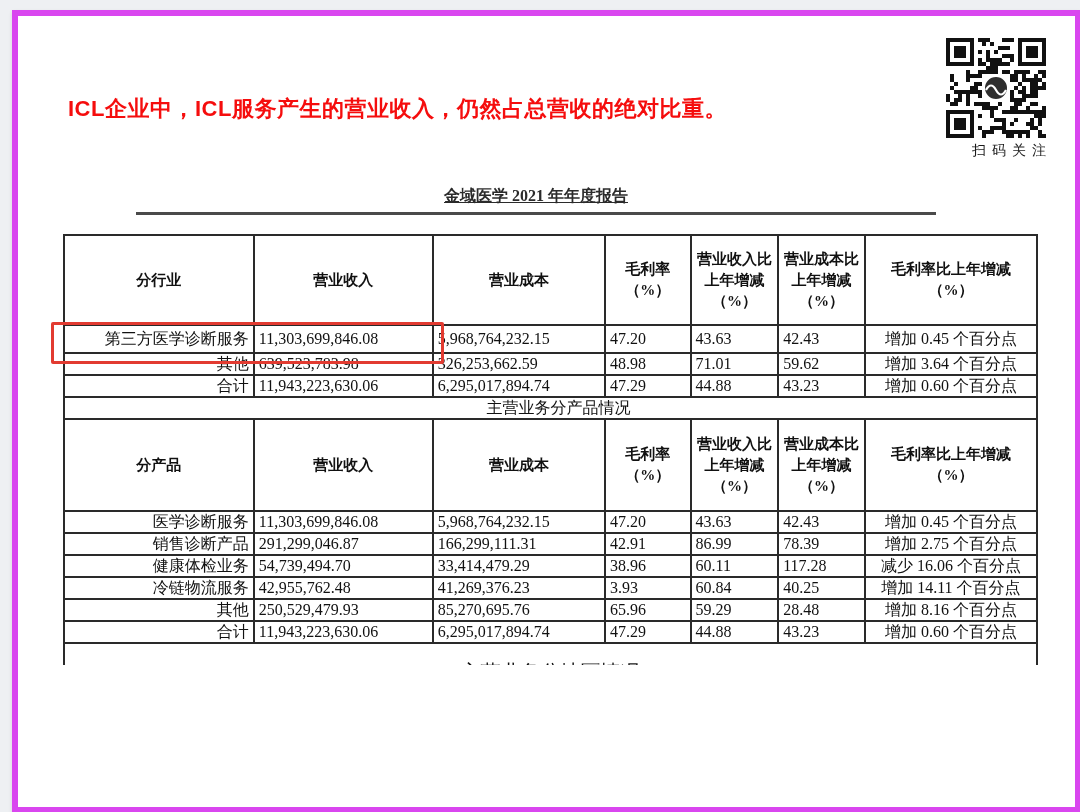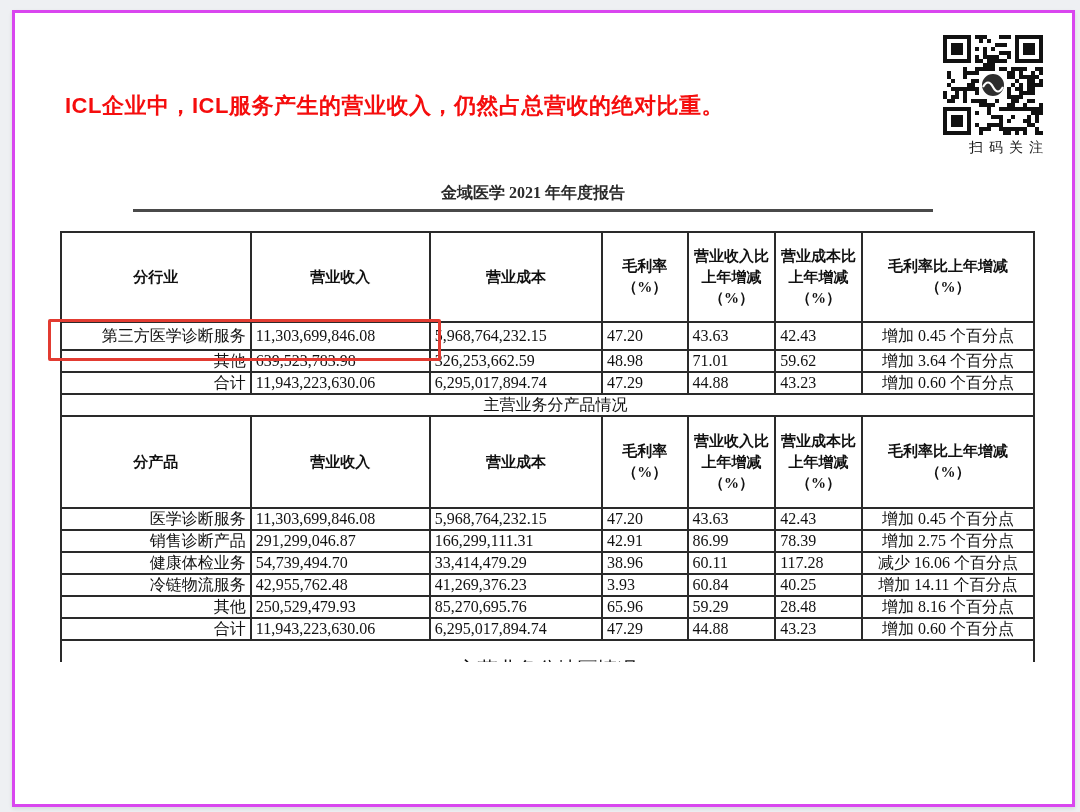--- a/index.html
+++ b/index.html
@@ -3,41 +3,41 @@
 <meta charset="utf-8">
 <style>
   html,body{margin:0;padding:0;}
   body{
     width:1080px;height:812px;position:relative;overflow:hidden;
     background:#eef0f3;
     font-family:"Liberation Sans", sans-serif;
   }
   .page{
     position:absolute;left:12px;top:10px;width:1057px;height:791px;
-    background:#ffffff;border:3px solid #d946ef;
+    background:#ffffff;border:6px solid #d946ef;
     box-shadow:0 2px 4px rgba(0,0,0,.10);
   }
   .headline{
     position:absolute;left:50px;top:78px;width:760px;
     font-size:22px;font-weight:bold;color:#f50d0d;line-height:30px;
     letter-spacing:0.5px;
   }
   
   .qr-wrap{position:absolute;left:922px;top:22px;width:112px;text-align:right;}
   .qr-wrap svg{display:block;margin:0 auto;width:100px;height:100px;}
   .qr-caption{
     margin-top:4px;font-size:14px;color:#1a1a1a;letter-spacing:6px;
     padding-left:6px; 
     font-family:"Liberation Sans", sans-serif;
   }
   
   .doc-title{
     position:absolute;left:118px;top:170px;width:800px;
     text-align:center;font-family:"Liberation Serif","DejaVu Serif",serif;
-    font-size:16px;font-weight:bold;color:#2b2b2b;
+    font-size:16px;font-weight:bold;color:#2b2b2b;text-decoration:underline;
   }
   .doc-rule{
     position:absolute;left:118px;top:196px;width:800px;height:3px;
     background:#4a4a4a;
   }
   table.rpt{
     position:absolute;left:45px;top:218px;width:975px;
     border-collapse:collapse;table-layout:fixed;
     font-family:"Liberation Serif","DejaVu Serif",serif;
     color:#111;

